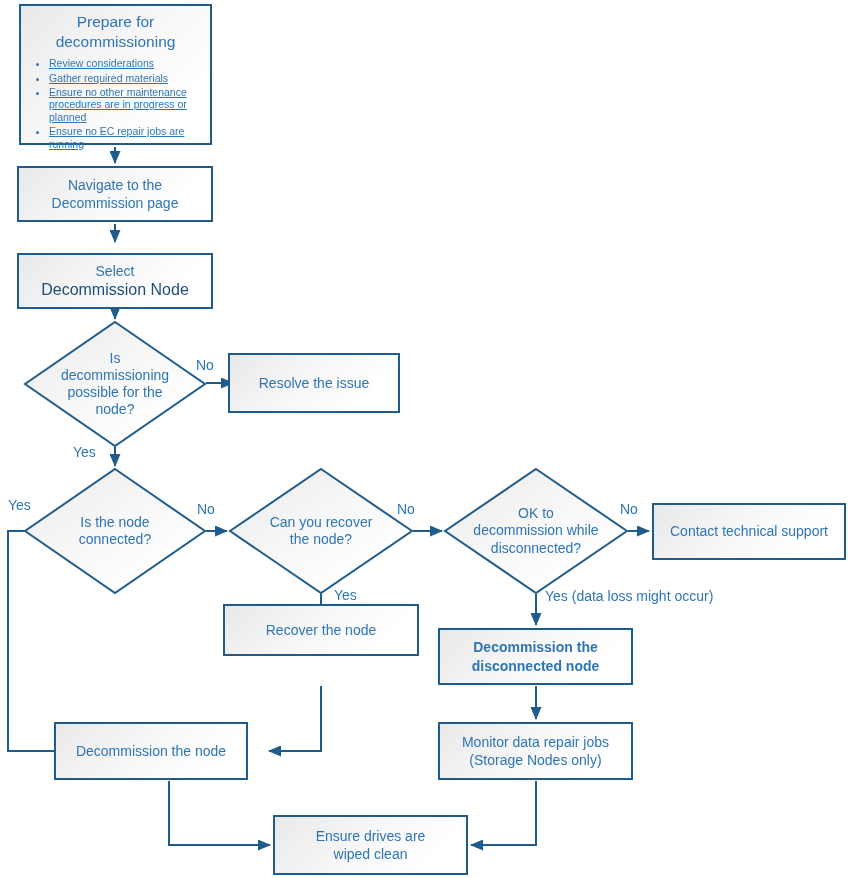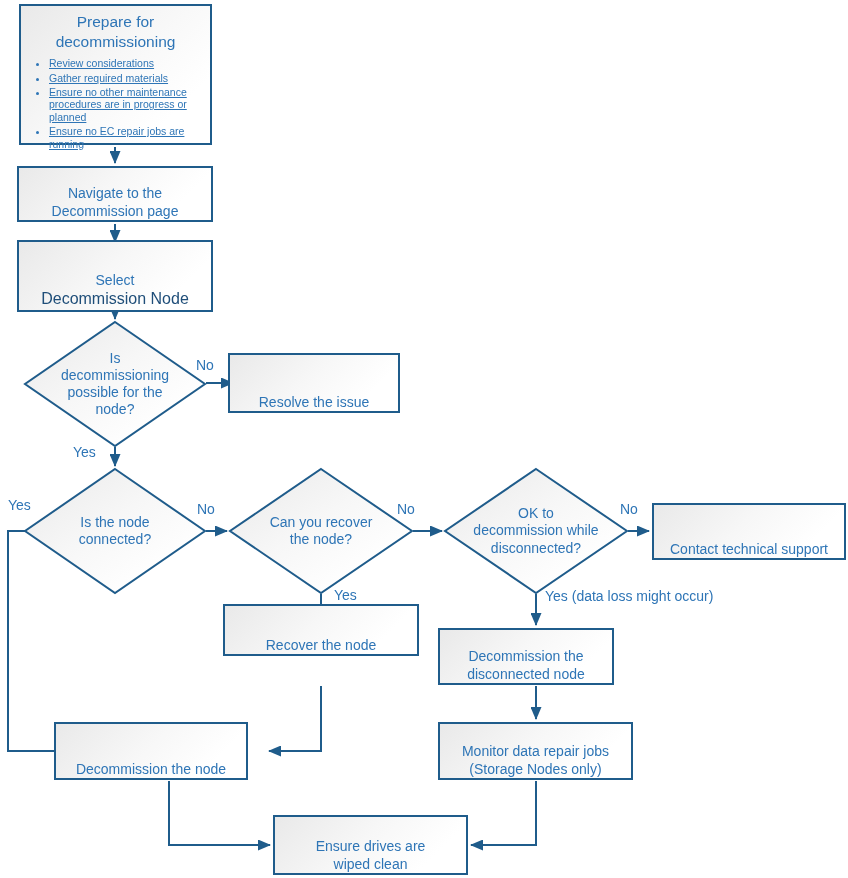--- a/index.html
+++ b/index.html
@@ -24,21 +24,21 @@
     height: 878px;
   }
   .box {
     position: absolute;
     box-sizing: border-box;
     border: 2px solid #1f5c8b;
     background: linear-gradient(135deg, #e9e9e9 0%, #f7f7f7 45%, #ffffff 80%);
     display: flex;
     flex-direction: column;
     align-items: center;
-    justify-content: flex-end;
+    justify-content: center;
     text-align: center;
     color: #2e75b6;
     font-size: 14px;
     line-height: 1.3;
   }
   .label { white-space: pre-line; display: block; }
   .label.bold {
     font-weight: normal;
     color: #1f4e79;
     font-size: 16px;
@@ -58,25 +58,25 @@
     margin: 5px 0 0 0;
     padding: 0 2px 0 24px;
     text-align: left;
     font-size: 10.5px;
     line-height: 1.18;
     color: #2e75b6;
     align-self: stretch;
   }
   .bullets li { margin: 0 0 2px 0; text-decoration: underline; }
   #navigate { left: 17px;  top: 166px; width: 196px; height: 56px; }
-  #select   { left: 17px;  top: 240px; width: 196px; height: 72px; }
+  #select   { left: 17px;  top: 253px; width: 196px; height: 56px; }
   #resolve  { left: 228px; top: 353px; width: 172px; height: 60px; }
   #recover  { left: 223px; top: 604px; width: 196px; height: 52px; }
   #contact  { left: 652px; top: 503px; width: 194px; height: 57px; }
-  #decomm-disc { left: 438px; top: 628px; width: 176px; height: 57px; }
+  #decomm-disc { left: 438px; top: 628px; width: 195px; height: 57px; font-weight: bold; }
   #decomm-node { left: 54px;  top: 722px; width: 194px; height: 58px; }
   #monitor  { left: 438px; top: 722px; width: 195px; height: 58px; }
   #ensure   { left: 273px; top: 815px; width: 195px; height: 60px; }
   .dtext {
     position: absolute;
     display: flex;
     align-items: center;
     justify-content: center;
     text-align: center;
     color: #2e75b6;

